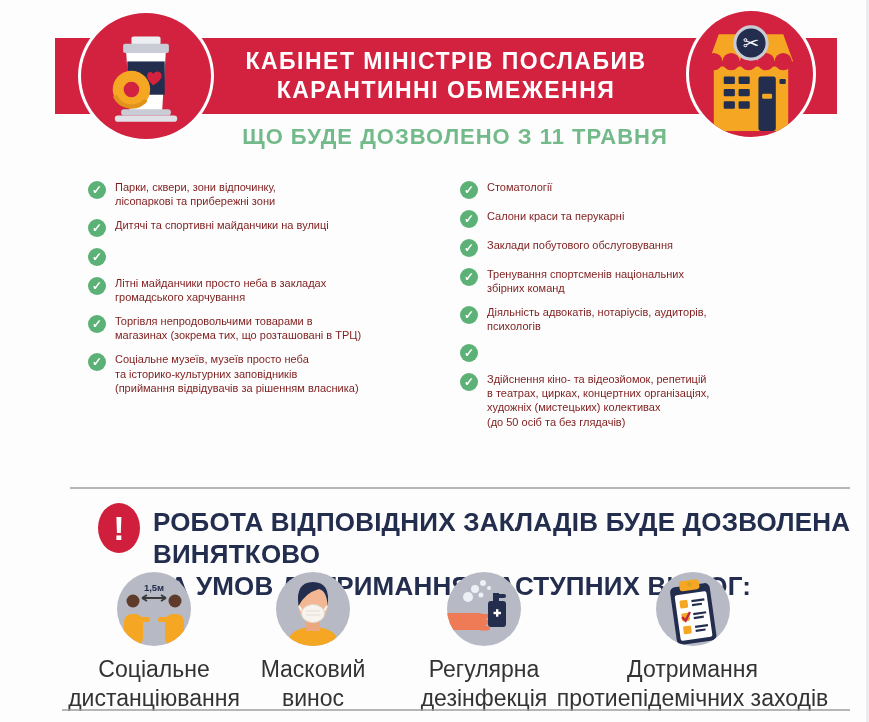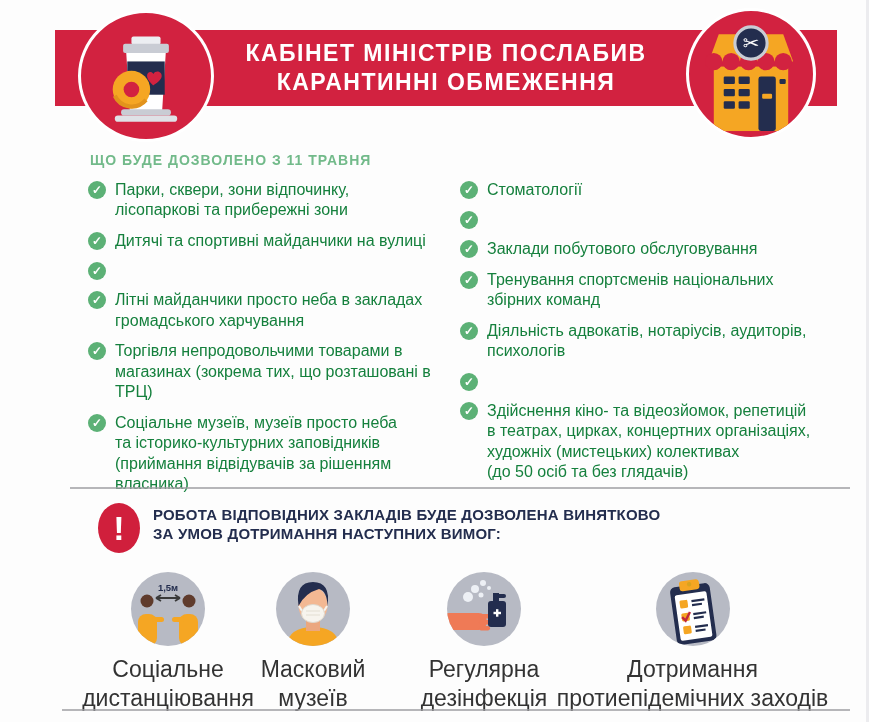--- a/index.html
+++ b/index.html
@@ -3,77 +3,77 @@
 <meta charset="utf-8">
 <style>
   html,body { margin:0; padding:0; background:#fff; }
   .page {
     position:relative; width:869px; height:722px; background:#fdfdfd;
     font-family:"Liberation Sans", sans-serif; overflow:hidden;
     box-shadow: inset -3px 0 0 #ececef;
   }
   
   .banner {
-    position:absolute; left:55px; top:30px; width:782px; height:76px;
+    position:absolute; left:55px; top:38px; width:782px; height:76px;
     background:#d22240; display:flex; flex-direction:column;
     justify-content:center; align-items:center;
   }
   .banner-title {
     color:#fff; font-weight:bold; font-size:23px; letter-spacing:1.5px;
     line-height:1.28; text-align:center; white-space:nowrap;
   }
   .hcircle {
     position:absolute; border-radius:50%; background:#d22240;
     border:3px solid #ffffff; box-sizing:border-box; overflow:hidden;
     display:flex; align-items:center; justify-content:center;
   }
   .hcircle.left  { left:78px;  top:10px; width:136px; height:132px; }
   .hcircle.right { left:686px; top:8px;  width:130px; height:132px; }
   
   .subtitle {
-    position:absolute; left:90px; top:152px; width:730px; 
-    color:#72ba8a; font-weight:bold; font-size:14px; letter-spacing:1px;
+    position:absolute; left:90px; top:124px; width:730px; text-align:center;
+    color:#72ba8a; font-weight:bold; font-size:22px; letter-spacing:1px;
   }
   
   .columns { position:absolute; top:180px; left:88px; display:flex; }
   .col-left  { width:372px; }
   .col-right { width:400px; }
   .item { display:flex; align-items:flex-start; margin-bottom:10px; }
   .check {
     flex:0 0 auto; width:18px; height:18px; border-radius:50%;
     background:#5cb176; color:#fff; font-size:12px; font-weight:bold;
     display:flex; align-items:center; justify-content:center;
     margin-right:9px; margin-top:1px;
   }
   .item-text {
-    font-size:16px; line-height:1.28; color:#15803d; white-space:pre-line;
+    font-size:11px; line-height:1.28; color:#7f1d1d; white-space:pre-line;
   }
   
   .divider { position:absolute; border-top:2px solid #9d9da1; opacity:.75; }
   .divider.d1 { top:487px; left:70px; width:780px; }
   .divider.d2 { top:709px; left:62px; width:788px; }
   
   .warning { position:absolute; left:98px; top:503px; display:flex; align-items:flex-start; }
   .warn-icon {
     flex:0 0 auto; width:42px; height:50px; border-radius:50%;
     background:#d01f3c; color:#fff; font-weight:bold; font-size:34px;
     display:flex; align-items:center; justify-content:center; margin-right:13px;
   }
   .warn-text {
-    font-size:15px; font-weight:bold; color:#232d4e; line-height:1.24;
+    font-size:26px; font-weight:bold; color:#232d4e; line-height:1.24;
     letter-spacing:.2px; padding-top:3px;
   }
   
   .req { position:absolute; top:572px; text-align:center; }
   .req .circ {
     width:74px; height:74px; border-radius:50%; background:#b7bac4;
     margin:0 auto 9px; overflow:hidden; position:relative;
   }
   .req-label { font-size:23px; color:#333; line-height:1.25; white-space:pre-line; }
-  .req.r1 { left:68px;  width:200px;text-align:center; }
+  .req.r1 { left:54px;  width:200px;text-align:center; }
   .req.r2 { left:238px; width:150px; }
   .req.r3 { left:404px; width:160px; }
   .req.r4 { left:545px; width:295px; }
   svg { display:block; }
 </style>
 </head>
 <body>
 
 <div class="page">
 
@@ -153,20 +153,21 @@
 (приймання відвідувачів за рішенням власника)</span>
       </div>
     </div>
     <div class="col-right">
       <div class="item">
         <span class="check">✓</span>
         <span class="item-text">Стоматології</span>
       </div>
       <div class="item">
         <span class="check">✓</span>
+        <span class="item-text">Салони краси та перукарні</span>
       </div>
       <div class="item">
         <span class="check">✓</span>
         <span class="item-text">Заклади побутового обслуговування</span>
       </div>
       <div class="item">
         <span class="check">✓</span>
         <span class="item-text">Тренування спортсменів національних
 збірних команд</span>
       </div>
@@ -223,21 +224,21 @@
         <rect x="30" y="46" width="14" height="13" fill="#eba77f"></rect>
         <ellipse cx="37" cy="33" rx="14.5" ry="18" fill="#f3b893"></ellipse>
         <path d="M22.5 34 Q19 10 37 10 Q55 10 51.5 34 Q51 19 43 17 Q29 21 22.5 34 Z" fill="#232d4e"></path>
         <line x1="26" y1="39" x2="23" y2="34" stroke="#f7f4ee" stroke-width="2"></line>
         <line x1="48" y1="39" x2="51" y2="34" stroke="#f7f4ee" stroke-width="2"></line>
         <ellipse cx="37" cy="41.5" rx="11.5" ry="9" fill="#f7f4ee" stroke="#ddd8ce" stroke-width="1"></ellipse>
         <path d="M30 39 h14 M30 43 h14" stroke="#e3ded2" stroke-width="1"></path>
       </svg>
     </div>
     <div class="req-label">Масковий
-музеїв</div>
+винос</div>
   </div>
 
   <div class="req r4">
     <div class="circ">
       <svg width="74" height="74" viewBox="0 0 74 74">
         <g transform="rotate(-8 37 40)">
           <rect x="17" y="13" width="40" height="58" rx="5" fill="#232d4e"></rect>
           <rect x="21" y="21" width="32" height="46" rx="2" fill="#ffffff"></rect>
           <rect x="27" y="8" width="20" height="10" rx="3" fill="#f5a623"></rect>
           <circle cx="37" cy="12" r="2.2" fill="#d9a31f"></circle>

